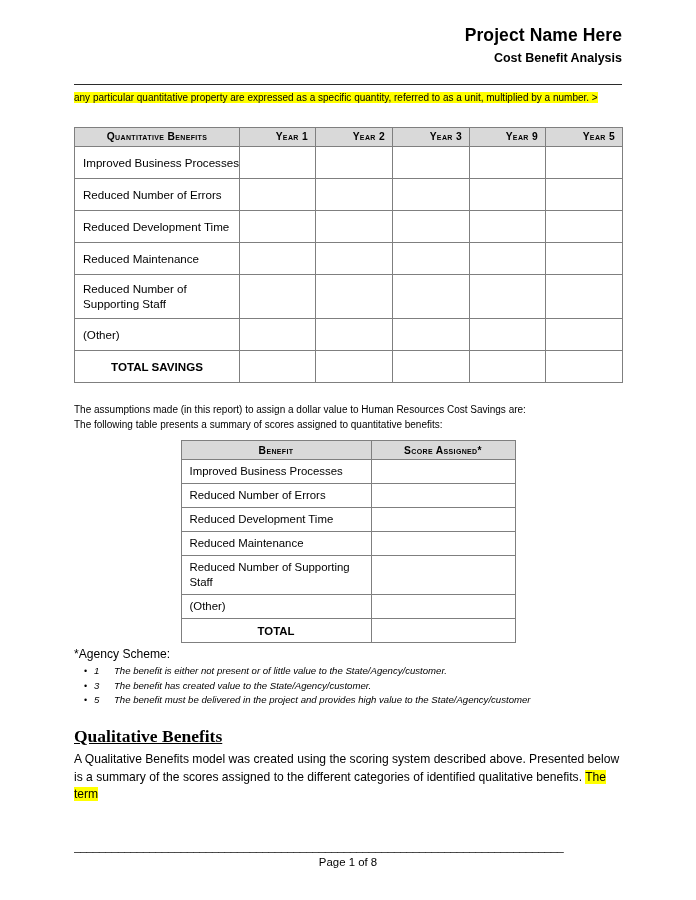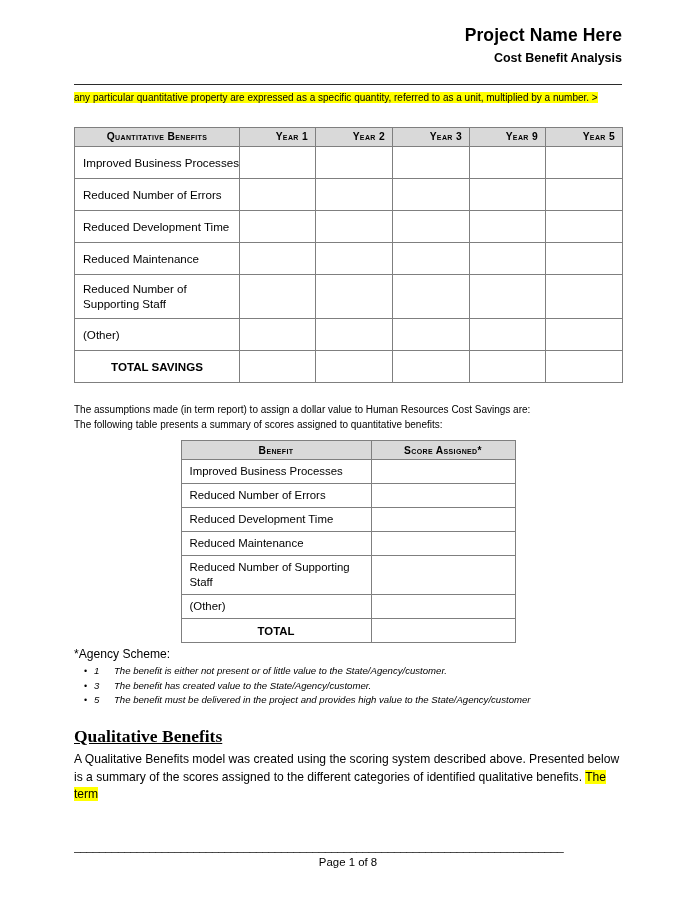--- a/index.html
+++ b/index.html
@@ -310,21 +310,21 @@
         <td class="total-cell">TOTAL SAVINGS</td>
         <td class="value-cell"></td>
         <td class="value-cell"></td>
         <td class="value-cell"></td>
         <td class="value-cell"></td>
         <td class="value-cell"></td>
       </tr>
     </tbody>
   </table>
 
-  <div class="para assump">The assumptions made (in term report) to assign a dollar value to Human Resources Cost Savings are:</div>
+  <div class="para assump">The assumptions made (in this report) to assign a dollar value to Human Resources Cost Savings are:</div>
 
 
   <div class="para follow">The following table presents a summary of scores assigned to quantitative benefits:</div>
 
   <div class="tbl-score-wrap">
     <table class="tbl-score">
       <colgroup>
         <col style="width:190px">
         <col style="width:144px">
       </colgroup>

